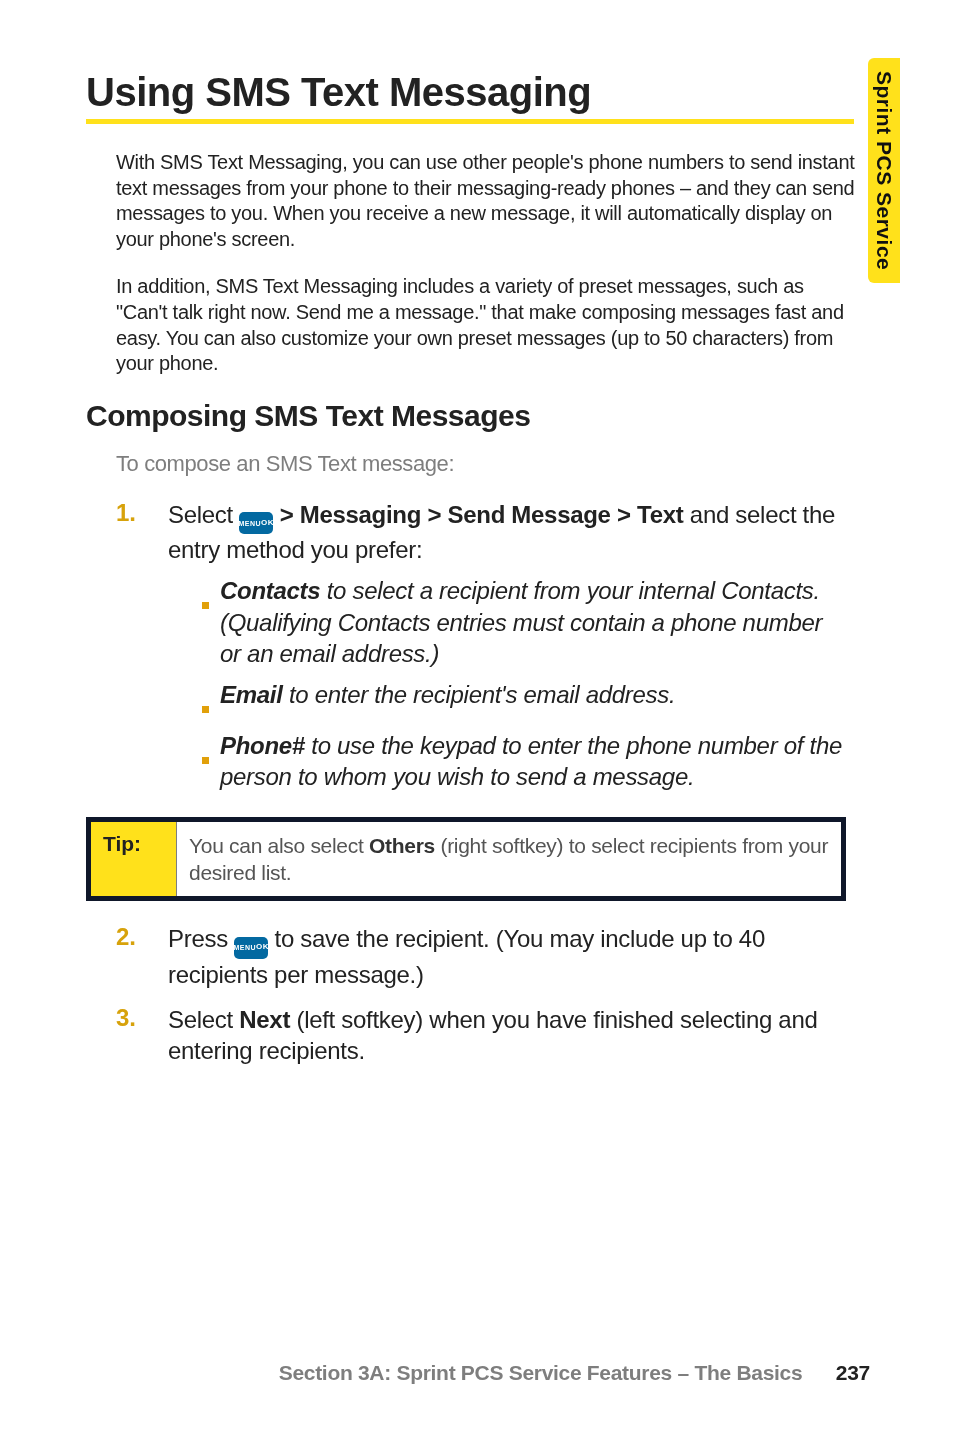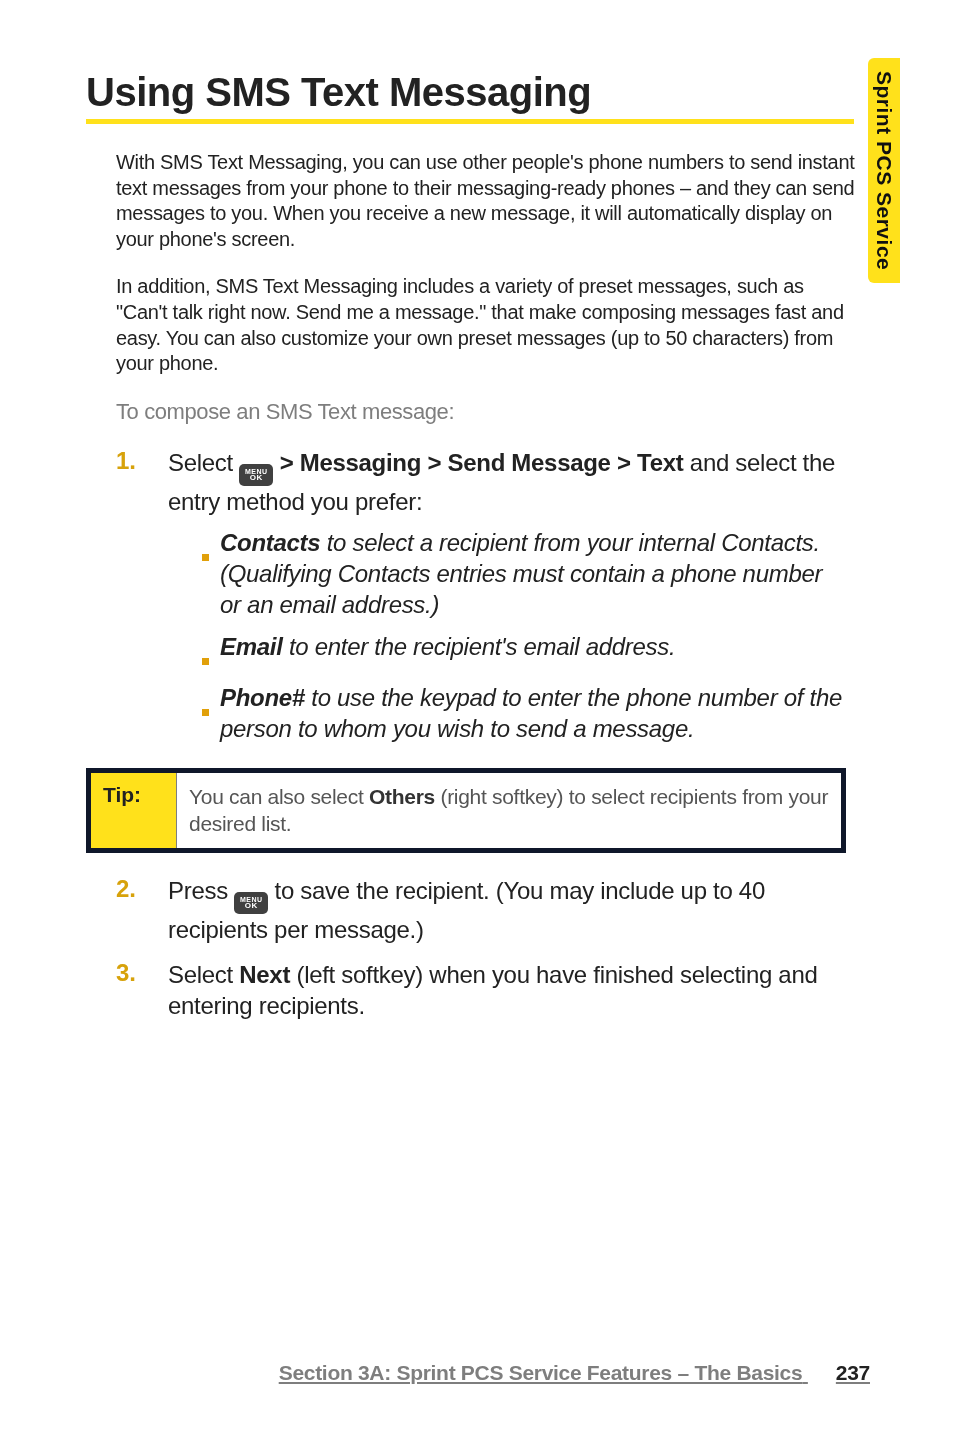--- a/index.html
+++ b/index.html
@@ -118,26 +118,26 @@
     background: #e1a00a;
   }
   .sub-body {
     flex: 1;
     font-size: 24px;
     line-height: 1.3;
     letter-spacing: -0.3px;
   }
   .menu-key {
     display: inline-flex;
-    flex-direction: column;
+    flex-direction: row;
     justify-content: center;
     align-items: center;
     width: 34px;
     height: 22px;
-    background: #404040;
+    background: #0369a1;
     border-radius: 5px;
     vertical-align: -3px;
     line-height: 1;
   }
   .menu-key .mk-top, .menu-key .mk-bot {
     color: #fff;
     font-family: Arial, sans-serif;
     font-weight: 700;
   }
   .menu-key .mk-top { font-size: 7px; letter-spacing: 0.5px; }
@@ -167,21 +167,20 @@
   }
   .tip-body b { color: #333; }
   .footer {
     position: absolute;
     bottom: 46px;
     right: 84px;
     font-size: 21px;
     color: #7e7e7e;
     font-weight: 700;
     letter-spacing: -0.3px;
-    text-decoration: underline;
   }
   .footer .pagenum {
     color: #222;
     margin-left: 28px;
   }
 </style>
 </head>
 <body>
 
 <div class="page">
@@ -191,20 +190,21 @@
   </div>
 
   <h1 class="title">Using SMS Text Messaging</h1>
   <div class="title-rule"></div>
 
   <div class="body-indent">
     <p class="body">With SMS Text Messaging, you can use other people's phone numbers to send instant text messages from your phone to their messaging-ready phones – and they can send messages to you. When you receive a new message, it will automatically display on your phone's screen.</p>
     <p class="body">In addition, SMS Text Messaging includes a variety of preset messages, such as "Can't talk right now. Send me a message." that make composing messages fast and easy. You can also customize your own preset messages (up to 50 characters) from your phone.</p>
   </div>
 
+  <h2 class="section">Composing SMS Text Messages</h2>
 
   <div class="body-indent">
     <p class="lead">To compose an SMS Text message:</p>
 
     <ol class="steps">
       <li>
         <div class="step-num">1.</div>
         <div class="step-body">
           <span>Select </span><span class="menu-key">
               <span class="mk-top">MENU</span>

